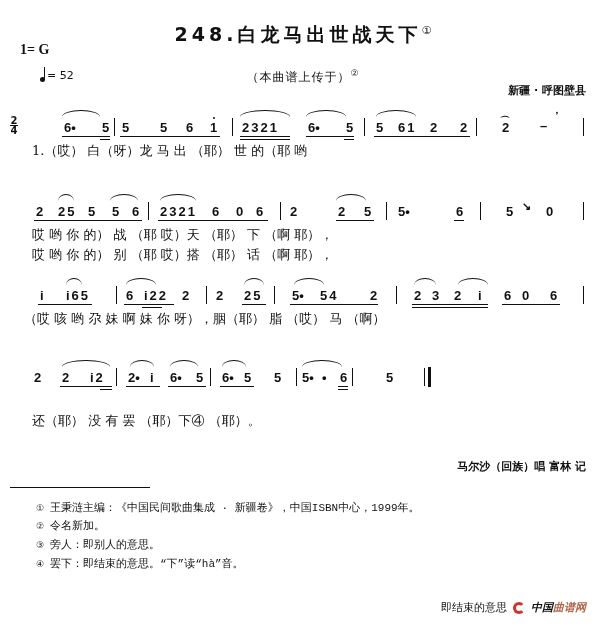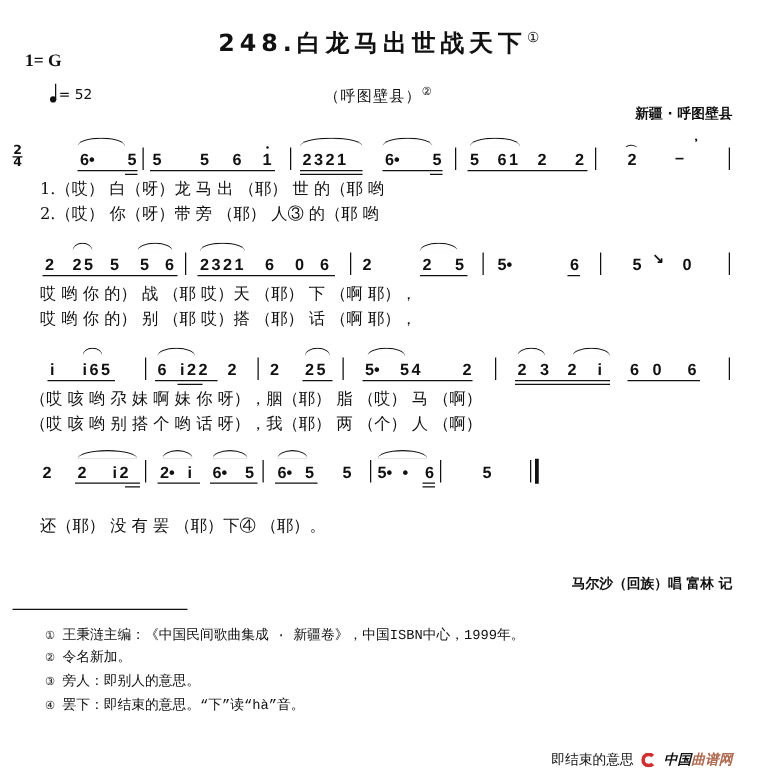--- a/index.html
+++ b/index.html
@@ -34,21 +34,21 @@
 </style>
 </head>
 <body>
 
 <div class="abs title"><span>248.白龙马出世战天下</span><sup>①</sup></div>
 <div class="abs key">1= G</div>
 <div class="abs tempo">
     <span class="note-glyph"></span>
     <span>= 52</span>
   </div>
-<div class="abs subtitle"><span>（呼图壁县）</span><sup>②</sup></div>
+<div class="abs subtitle"><span>（本曲谱上传于）</span><sup>②</sup></div>
 <div class="abs region">新疆 · 呼图壁县</div>
 
 <div class="abs row" style="top:112px;height:70px;">
   <div class="timesig" style="top:4px;">
     <div>2</div>
     <div style="border-top:1px solid #111;width:8px;margin:0 auto;"></div>
     <div>4</div>
   </div>
   <div class="slur" style="left:62px;top:-2px;width:38px;"></div>
   <span class="n" style="left:64px;top:8px;">6•</span>
@@ -80,21 +80,20 @@
   <span class="n" style="left:460px;top:8px;">2</span>
   <div class="ul" style="left:374px;top:24px;width:96px;"></div>
   <div class="bar" style="left:476px;top:6px;"></div>
   <span class="n" style="left:500px;top:2px;font-size:10px;">⌒</span>
   <span class="n" style="left:502px;top:8px;">2</span>
   <span class="n" style="left:540px;top:6px;">–</span>
   <span class="n" style="left:556px;top:0px;font-size:10px;">𝄒</span>
   <div class="bar" style="left:583px;top:6px;"></div>
 
   <span class="lyric" style="left:32px;top:30px;">1.（哎）  白（呀）龙 马  出  （耶）  世   的（耶   哟</span>
-  <span class="lyric" style="left:32px;top:50px;">2.（哎）  你（呀）带     旁  （耶）  人③  的（耶   哟</span>
 </div>
 
 <div class="abs row" style="top:196px;height:70px;">
   <div class="slur" style="left:58px;top:-2px;width:16px;"></div>
   <div class="slur" style="left:110px;top:-2px;width:28px;"></div>
   <span class="n" style="left:36px;top:8px;">2</span>
   <span class="n" style="left:58px;top:8px;letter-spacing:2px;">25</span>
   <span class="n" style="left:88px;top:8px;">5</span>
   <span class="n" style="left:112px;top:8px;">5</span>
   <span class="n" style="left:132px;top:8px;">6</span>
@@ -158,21 +157,20 @@
   <span class="n" style="left:478px;top:8px;">i</span>
   <div class="ul" style="left:412px;top:24px;width:76px;"></div>
   <div class="ul" style="left:412px;top:27px;width:76px;"></div>
   <span class="n" style="left:504px;top:8px;">6</span>
   <span class="n" style="left:522px;top:8px;">0</span>
   <span class="n" style="left:550px;top:8px;">6</span>
   <div class="ul" style="left:502px;top:24px;width:58px;"></div>
   <div class="bar" style="left:583px;top:6px;"></div>
 
   <span class="lyric" style="left:24px;top:30px;">（哎 咳  哟  尕   妹 啊  妹 你   呀），胭（耶） 脂 （哎）  马  （啊）</span>
-  <span class="lyric" style="left:24px;top:50px;">（哎 咳  哟  别   搭 个  哟 话   呀），我（耶） 两 （个）  人  （啊）</span>
 </div>
 
 <div class="abs row" style="top:362px;height:70px;">
   <div class="slur" style="left:62px;top:-2px;width:48px;"></div>
   <span class="n" style="left:34px;top:8px;">2</span>
   <span class="n" style="left:62px;top:8px;">2</span>
   <span class="n" style="left:90px;top:8px;letter-spacing:2px;">i2</span>
   <div class="ul" style="left:60px;top:24px;width:52px;"></div>
   <div class="ul" style="left:100px;top:27px;width:12px;"></div>
   <div class="bar" style="left:116px;top:6px;"></div>

